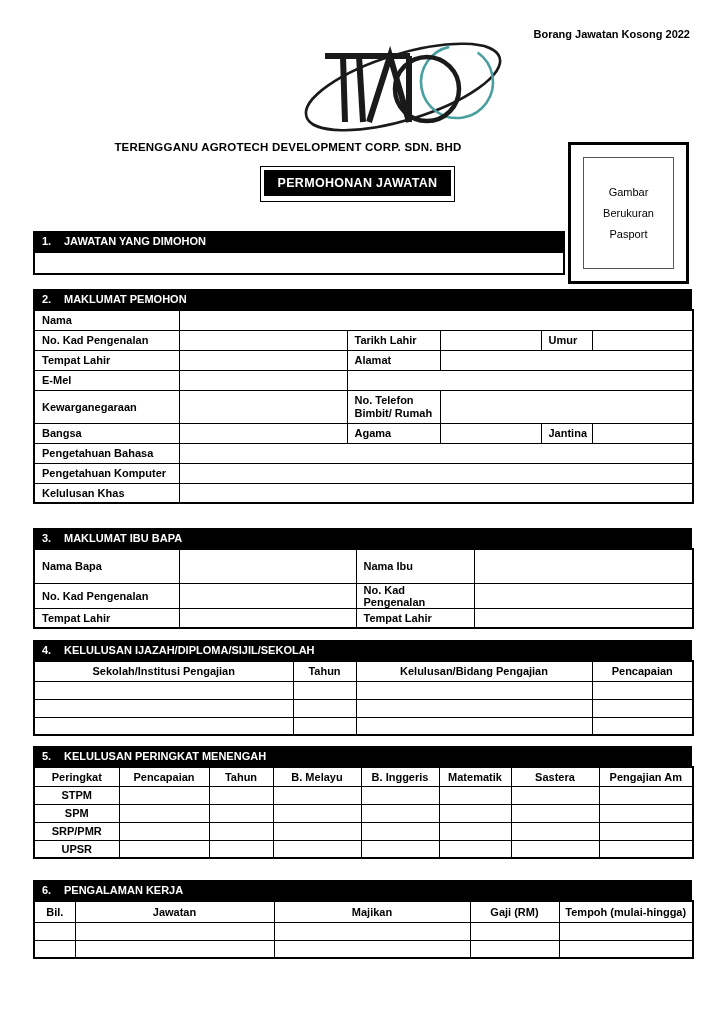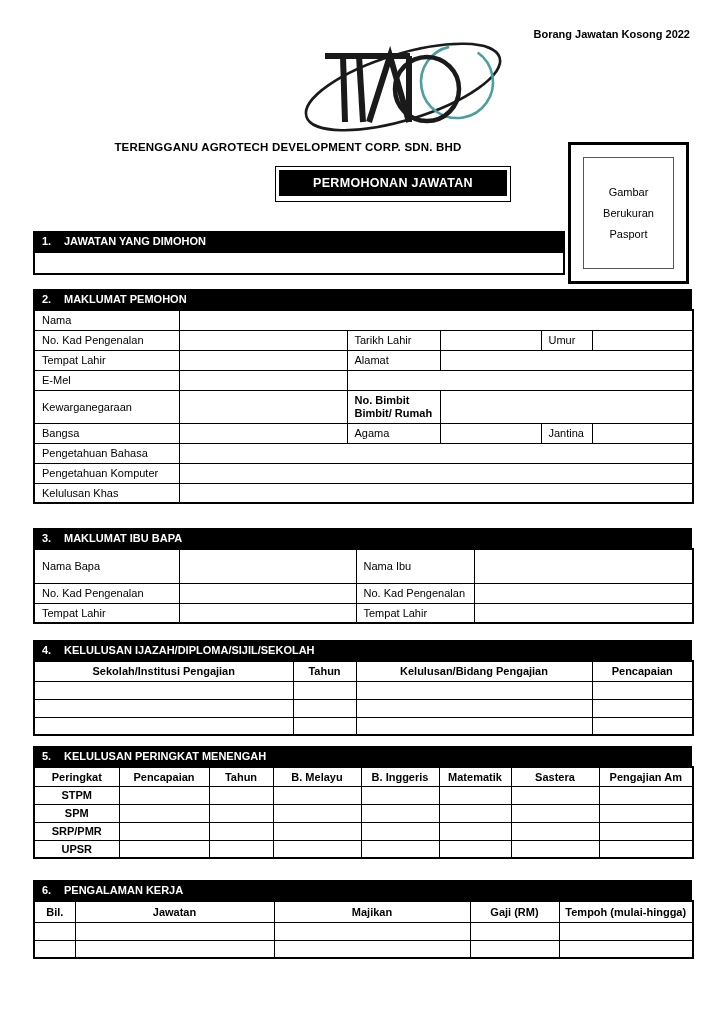--- a/index.html
+++ b/index.html
@@ -38,21 +38,21 @@
     height:20px; display:flex; align-items:center;
   }
   .bar .num { padding-left:9px; width:31px; flex:none; }
 
   table { border-collapse:collapse; table-layout:fixed; background:#fff; }
   .tbl { border:2px solid #000; width:659px; }
   .tbl1 { border:2px solid #000; width:532px; }
   td, th { border:1px solid #000; font-size:11px; overflow:hidden; }
   td { padding:0 4px 0 7px; vertical-align:middle; }
   th { font-weight:bold; text-align:center; padding:0 2px; vertical-align:middle; }
-  .lb { font-weight:normal; }
+  .lb { font-weight:bold; }
   .ctr { text-align:center; padding:0; font-weight:bold; }
 
   .t1 td { height:22px; }
   .t2 td { height:20px; }
   .t2 tr.tall td { height:33px; }
   .t3 td { height:20px; }
   .t3 tr.tall td { height:34px; }
   .t4 th { height:20px; }
   .t4 td { height:18px; }
   .t5 th { height:19px;margin-left:20px; }
@@ -78,21 +78,21 @@
       <path d="M28 22 H113" stroke="#1a1a1a" stroke-width="6" fill="none"></path>
       <path d="M46 22 L48 88" stroke="#1a1a1a" stroke-width="6" fill="none"></path>
       <path d="M62 22 L66 88" stroke="#1a1a1a" stroke-width="6" fill="none"></path>
       <path d="M72 88 L93 22 L112 88" stroke="#1a1a1a" stroke-width="6" fill="none"></path>
       <path d="M112 22 L112 88" stroke="#1a1a1a" stroke-width="6" fill="none"></path>
     </svg>
   </div>
 
   <div class="abs company" style="top:141px; left:0;">TERENGGANU AGROTECH DEVELOPMENT CORP. SDN. BHD</div>
 
-  <div class="abs titlebox" style="left:260px; top:166px; width:236px; height:36px;margin-left:15px;">
+  <div class="abs titlebox" style="left:260px; top:166px; width:195px; height:36px;">
     <div class="inner">PERMOHONAN JAWATAN</div>
   </div>
 
   <div class="abs photobox" style="left:568px; top:142px; width:121px; height:142px;">
     <div class="inner">
       <div>Gambar</div>
       <div>Berukuran</div>
       <div>Pasport</div>
     </div>
   </div>
@@ -146,21 +146,21 @@
       </tr>
       <tr>
         <td class="lb">E-Mel</td>
         <td></td>
         <td colspan="4"></td>
       </tr>
       <tr class="tall">
         <td class="lb">Kewarganegaraan</td>
         <td></td>
         <td class="twoline">
-          <div>No. Bimbit</div>
+          <div>No. Telefon</div>
           <div>Bimbit/ Rumah</div>
         </td>
         <td colspan="3"></td>
       </tr>
       <tr>
         <td class="lb">Bangsa</td>
         <td></td>
         <td class="lb">Agama</td>
         <td></td>
         <td class="lb">Jantina</td>

